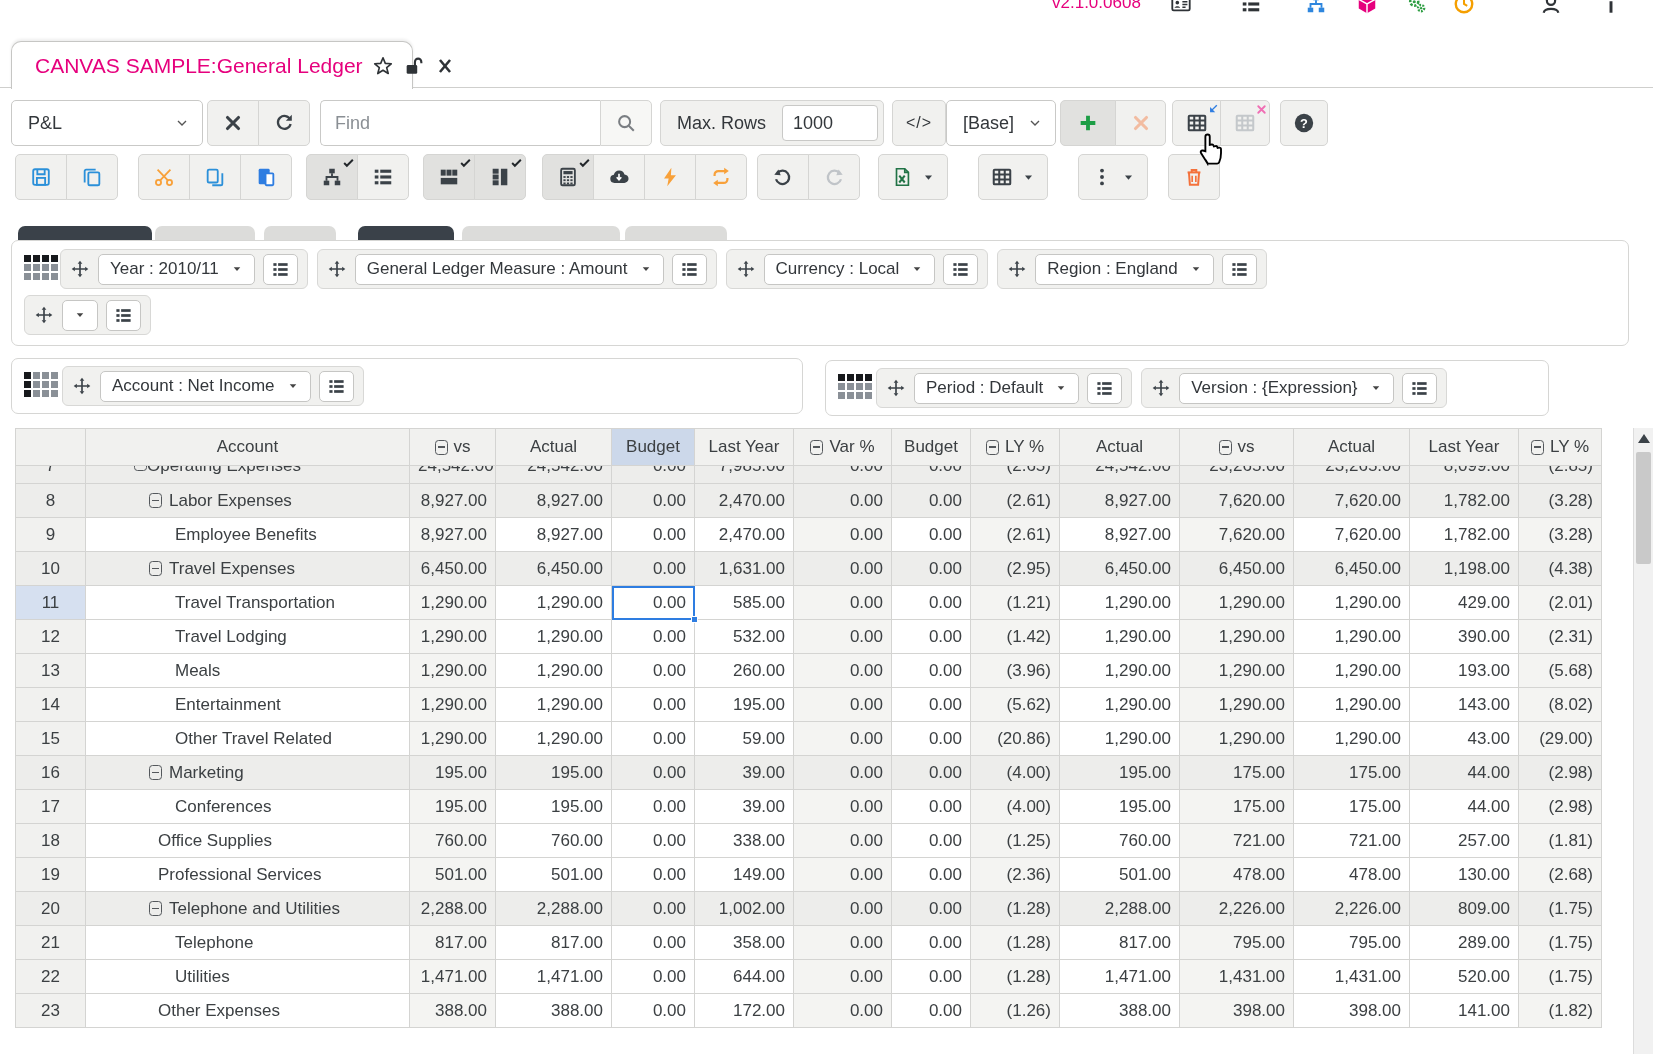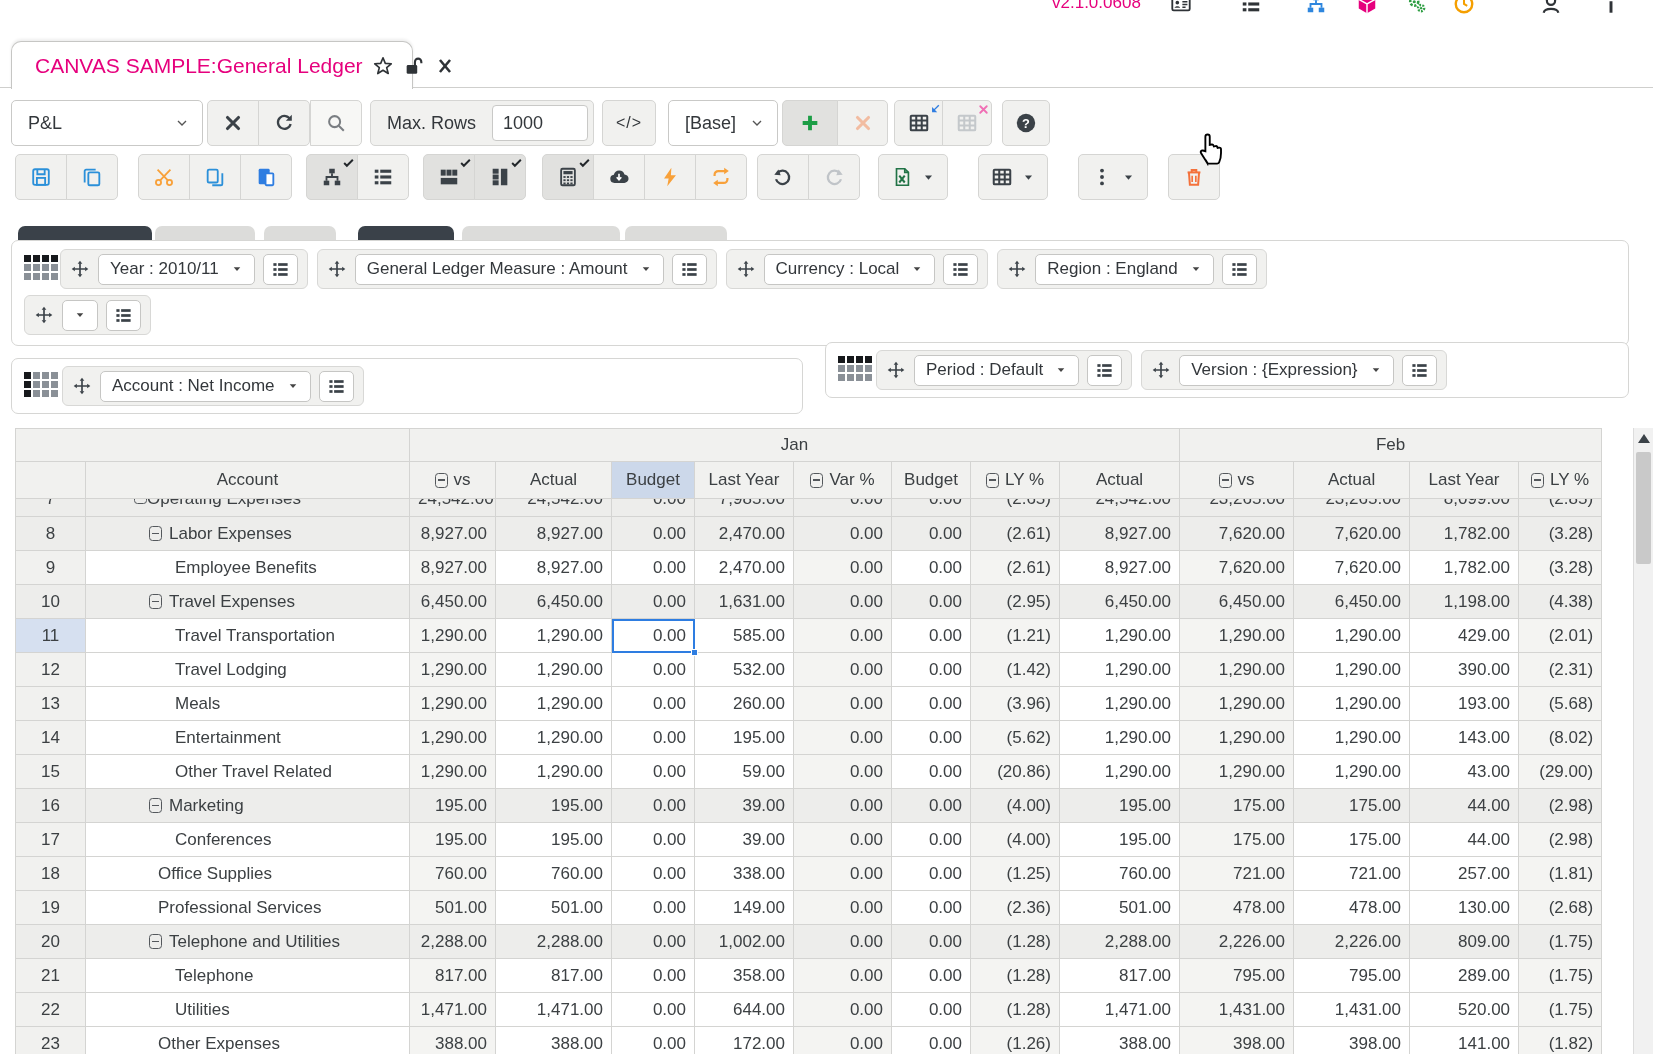--- a/index.html
+++ b/index.html
@@ -222,34 +222,35 @@
       </div>
     <div class="tbtn">
         <span class="dark">
           <svg viewBox="0 0 24 24">
             <path d="M18.8 8.5A7 7 0 1 0 19.2 13" fill="none" stroke="currentColor" stroke-width="2.5"></path>
             <path d="M20.5 3v6.5H14z" fill="currentColor"></path>
           </svg>
         </span>
       </div>
   </div>
+  <input class="find" style="margin-left: 10px;" placeholder="Find">
   <div class="tbtn search-btn">
       <span>
         <svg viewBox="0 0 24 24">
           <circle cx="10.5" cy="10.5" r="6" fill="none" stroke="currentColor" stroke-width="2.2"></circle>
           <path d="M15 15l5.5 5.5" stroke="currentColor" stroke-width="2.2" fill="none"></path>
         </svg>
       </span>
     </div>
   <div class="maxrows" style="margin-left:8px">
     <span class="mrl">Max. Rows</span>
     <input value="1000" style="">
   </div>
   <div class="tbtn codebtn" style="margin-left:8px;width:54px">&lt;/&gt;</div>
-  <div class="select" style="width:110px;margin-left:12px">
+  <div class="select" style="width:110px;">
     <span>[Base]</span>
     <span class="chev">
         <svg viewBox="0 0 24 24">
           <path d="M6 9l6 6 6-6" fill="none" stroke="currentColor" stroke-width="2"></path>
         </svg>
       </span>
   </div>
   <div class="bgroup" style="margin-left:4px">
     <div class="tbtn pressed" style="width:56px">
         <span class="green">
@@ -760,21 +761,21 @@
               <rect x="9" y="10.3" width="12" height="3.4" fill="currentColor"></rect>
               <rect x="3" y="16.6" width="4" height="3.4" fill="currentColor"></rect>
               <rect x="9" y="16.6" width="12" height="3.4" fill="currentColor"></rect>
             </svg>
           </span>
         </span>
       </div>
     </div>
 </div>
 
-<div class="panel" style="left:825px;top:342px;width:804px;height:56px">
+<div class="panel" style="left:825px;top:360px;width:724px;height:56px">
   <span class="axicon cols" style="left:12px;top:13px">
       <i></i>
       <i></i>
       <i></i>
       <i></i>
       <i></i>
       <i></i>
       <i></i>
       <i></i>
       <i></i>
@@ -854,25 +855,20 @@
         <col style="width: 98px;">
         <col style="width: 79px;">
         <col style="width: 89px;">
         <col style="width: 120px;">
         <col style="width: 114px;">
         <col style="width: 116px;">
         <col style="width: 109px;">
         <col style="width: 83px;">
       </colgroup>
       <thead>
-        <tr>
-          <th colspan="2" class="mrow"></th>
-          <th colspan="8" class="mrow">Jan</th>
-          <th colspan="4" class="mrow">Feb</th>
-        </tr>
         <tr>
           <th class="hrow"></th>
           <th class="hrow">Account</th>
           <th class="hrow"><span class="hin">
               <span class="ci"></span>
               <span>vs</span>
             </span></th>
           <th class="hrow"><span class="hin">
               <span>Actual</span>
             </span></th>

